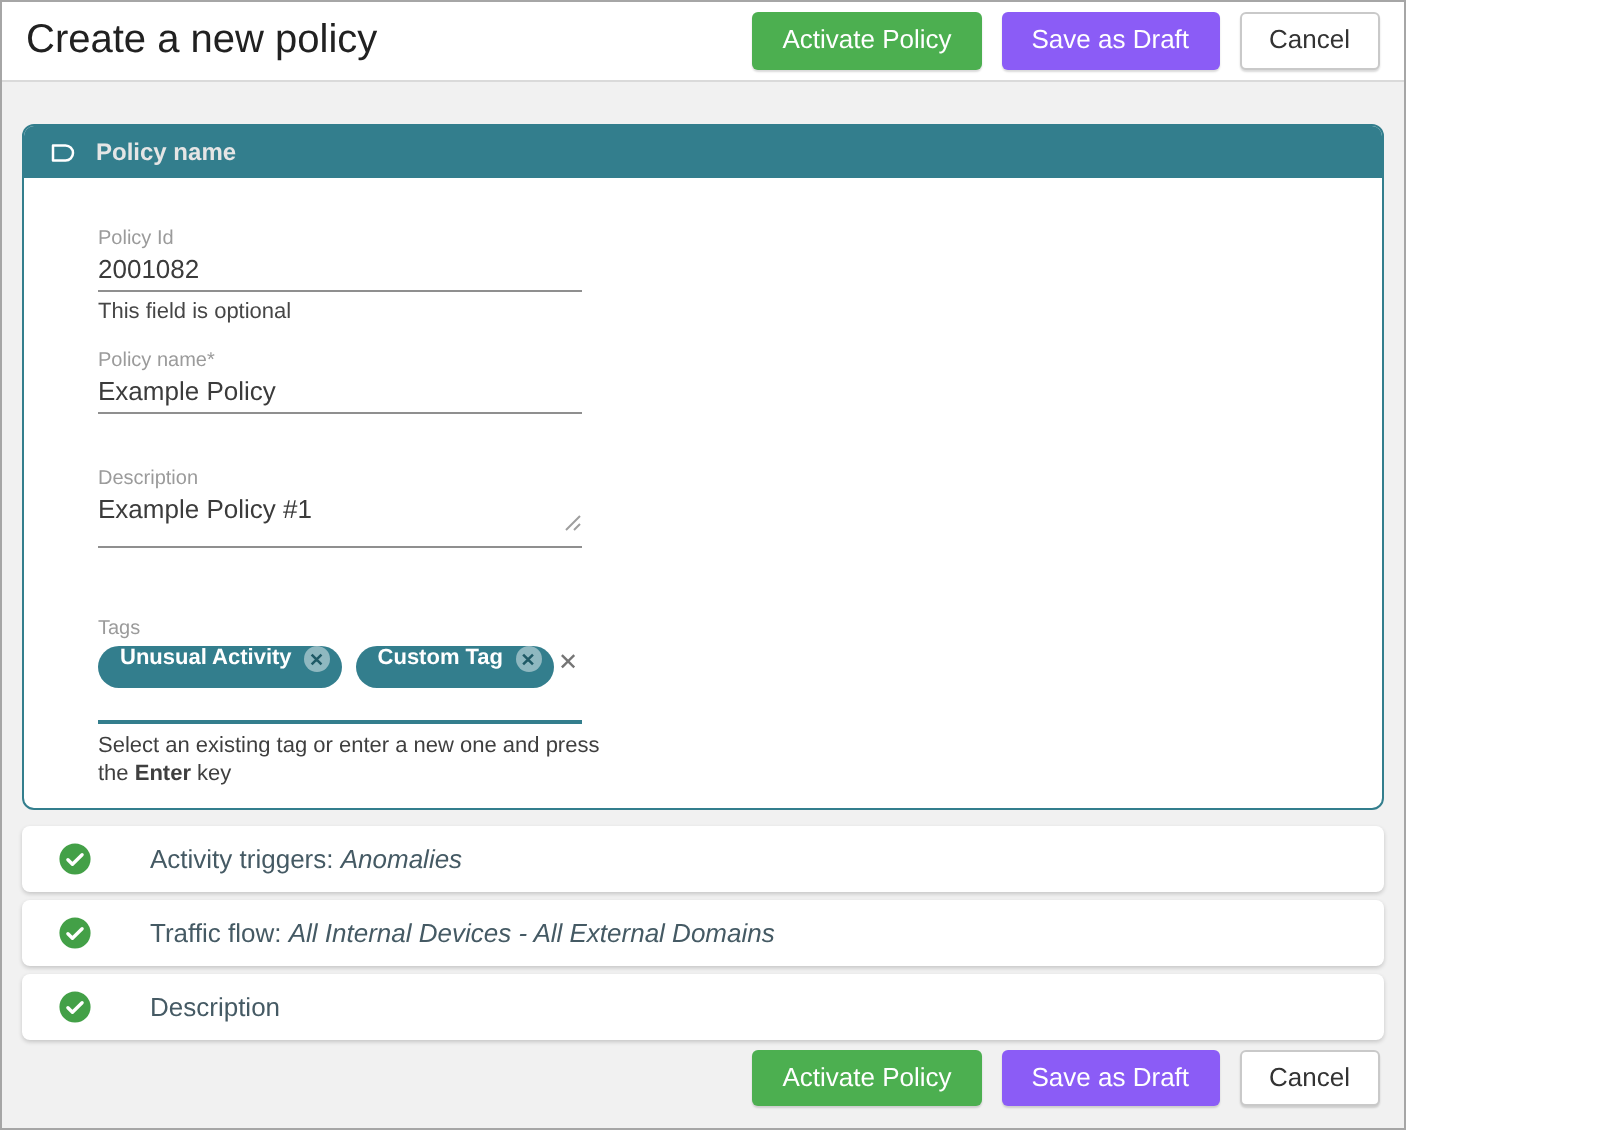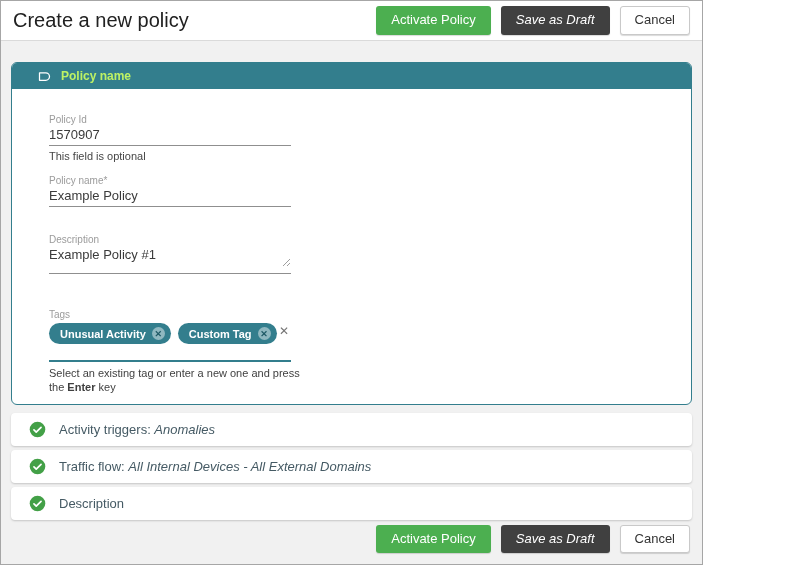--- a/index.html
+++ b/index.html
@@ -6,49 +6,49 @@
   html,body { width:800px; height:565px; }
   body { font-family:"Liberation Sans", sans-serif; }
   .page { width:703px; height:565px; background:#f1f1f1; border:1px solid #a6a6a6; overflow:hidden; }
 
   
   .topbar { height:40px; background:#fff; border-bottom:1px solid #dadada; display:flex; align-items:center; padding:0 12px; }
   .title { font-size:20px; font-weight:400; color:#212121; }
   .btn-group { margin-left:auto; display:flex; gap:10px; }
   .btn { font-family:inherit; font-size:13px; padding:6px 14px; border-radius:3px; border:1px solid transparent; cursor:pointer; line-height:1.1; box-shadow:0 1px 1px rgba(0,0,0,.15); }
   .btn-green { background:#4caf50; color:#fff; }
-  .btn-teal  { background:#404040; color:#fff;font-style:italic; }
+  .btn-teal  { background:#8b5cf6; color:#fff; }
   .btn-white { background:#fff; color:#333; border-color:#c9c9c9; }
 
   
   .card { margin:21px 10px 8px; background:#fff; border:1px solid #337e8d; border-radius:6px; }
-  .card-header { background:#337e8d; height:26px; border-radius:5px 5px 0 0; display:flex; align-items:center; gap:9px; padding:0 25px; color:#bef264; font-size:12px; font-weight:bold; }
+  .card-header { background:#337e8d; height:26px; border-radius:5px 5px 0 0; display:flex; align-items:center; gap:9px; padding:0 12px; color:#e5e5e5; font-size:12px; font-weight:bold; }
   .card-body { padding:25px 0 10px 37px; }
 
   .fld { width:242px; }
   .fld-name { margin-top:12px; }
   .fld-desc { margin-top:27px; }
   .fld-tags { margin-top:35px; }
   .f-label { font-size:10px; color:#9b9b9b; line-height:12px; }
   .f-value { font-size:13px; color:#3b3b3b; line-height:15px; margin-top:1px; }
   .f-line  { border-bottom:1px solid #8f8f8f; margin-top:3px; }
   .f-help  { font-size:11px; color:#464646; line-height:13px; margin-top:4px; }
 
   .resize-row { height:8px; display:flex; justify-content:flex-end; align-items:flex-end; }
   .resize-row svg { margin-bottom:-1px; }
 
   .chips-row { margin-top:2px; display:flex; align-items:center; gap:7px; position:relative; height:21px; }
-  .chip { background:#337e8d; color:#fff; font-size:11px; font-weight:bold; height:21px; border-radius:11px; display:inline-flex; align-items:center; gap:6px; padding:0 6px 0 11px; cursor:default; }
+  .chip { background:#337e8d; color:#fff; font-size:11px; font-weight:bold; height:21px; border-radius:11px; display:inline-flex; gap:6px; padding:0 6px 0 11px; cursor:default; }
   .chip-x { width:13px; height:13px; border-radius:50%; background:rgba(255,255,255,.45); color:#1f5a66; font-size:9px; font-weight:bold; display:flex; align-items:center; justify-content:center; cursor:pointer; }
   .tags-clear { position:absolute; right:2px; top:1px; color:#757575; font-size:12px; cursor:pointer; }
   .f-line-active { border-bottom:2px solid #337e8d; margin-top:16px; }
   .tags-help { width:252px; font-size:11px; color:#3f3f3f; line-height:14px; margin-top:4px; }
 
   
-  .step { margin:0 10px 4px; background:#fff; border-radius:4px; box-shadow:0 1px 2px rgba(0,0,0,.18); height:33px; display:flex; align-items:center; gap:13px; padding:0 12px 0 18px; cursor:pointer; }
+  .step { margin:0 10px 4px; background:#fff; border-radius:4px; box-shadow:0 1px 2px rgba(0,0,0,.18); height:33px; display:flex; align-items:center; gap:29px; padding:0 12px 0 18px; cursor:pointer; }
   .step-text { font-size:13px; color:#455a64; }
   .step-text .ital { font-style:italic; }
   .step-action { margin-left:auto; background:#337e8d; color:#fff; border:none; font-family:inherit; font-size:11px; padding:6px 11px; border-radius:3px; cursor:pointer; box-shadow:0 1px 1px rgba(0,0,0,.2); }
 
   .bottom-actions { display:flex; justify-content:flex-end; gap:10px; margin:5px 12px 0; }
 </style>
 </head>
 <body>
 
 <div class="page">
@@ -69,21 +69,21 @@
             <path d="M4 6 h10 a6 6 0 0 1 0 12 H4 z" fill="none" stroke="#fff" stroke-width="2" stroke-linejoin="round"></path>
           </svg>
       </span>
       <span>Policy name</span>
     </div>
 
     <div class="card-body">
 
       <div class="fld">
         <div class="f-label">Policy Id</div>
-        <div class="f-value">1570907</div>
+        <div class="f-value">2001082</div>
         <div class="f-line"></div>
         <div class="f-help">This field is optional</div>
       </div>
 
       <div class="fld fld-name">
         <div class="f-label">Policy name*</div>
         <div class="f-value">Example Policy</div>
         <div class="f-line"></div>
       </div>
 

